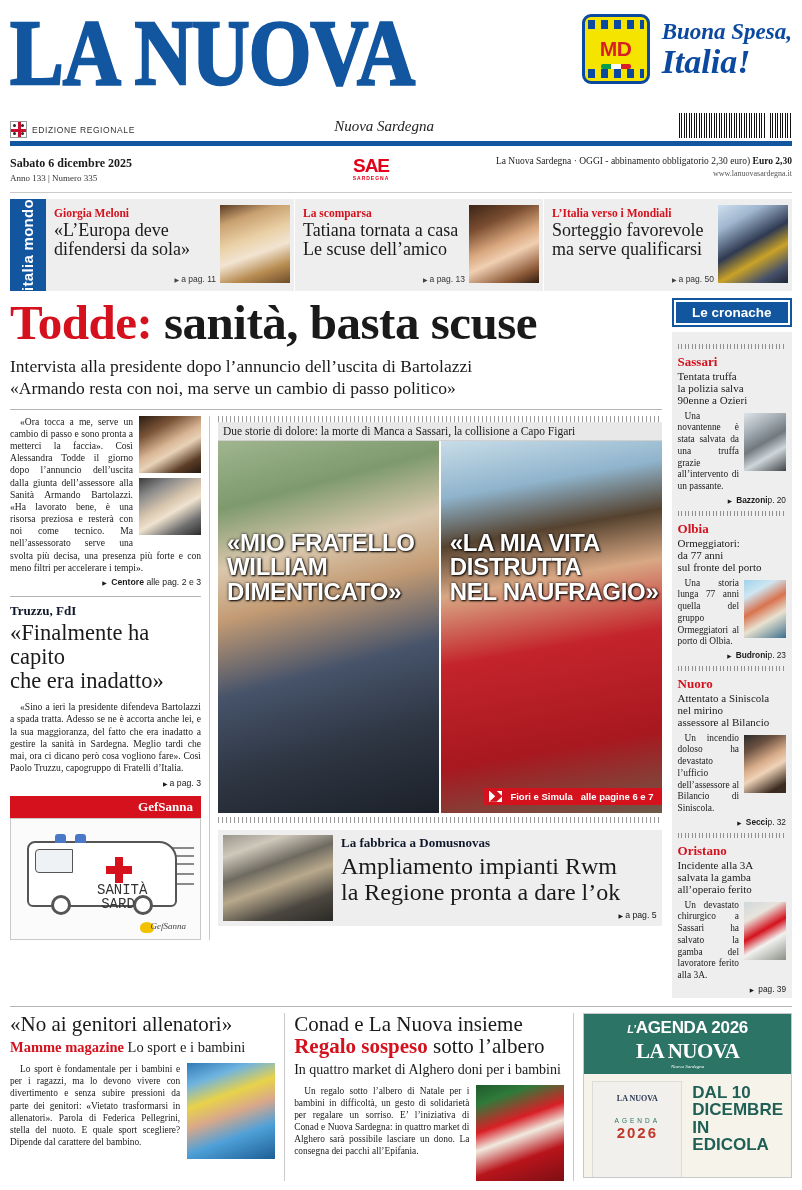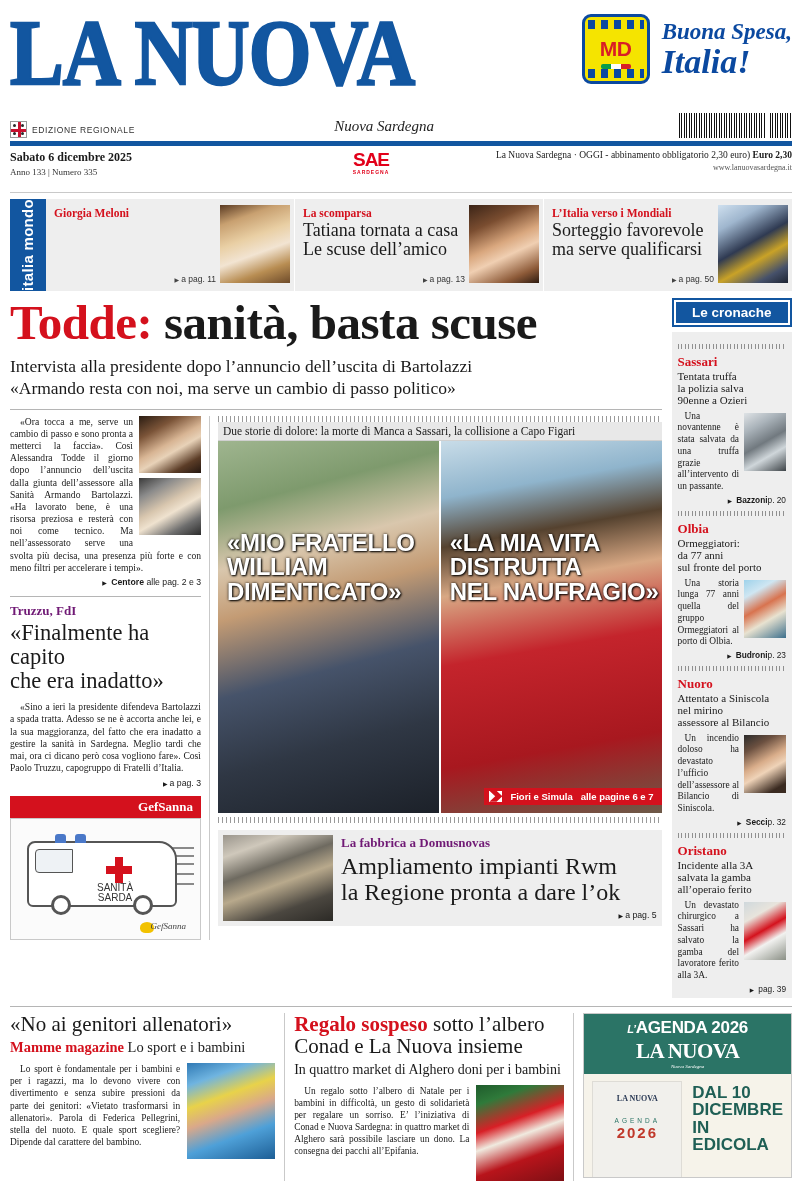--- a/index.html
+++ b/index.html
@@ -52,21 +52,21 @@
   .sard-flag::before { left: 7px; top: 0; width: 3px; height: 100%; }
   .sard-flag::after { top: 7px; left: 0; width: 100%; height: 3px; }
   .sard-flag i { position: absolute; width: 3px; height: 3px; background: #2a2a2a; border-radius: 50%; }
   .edizione span { font-family: "Liberation Sans", sans-serif; font-size: 8.5px; letter-spacing: 0.6px; color: #333; }
   .barcodes { margin-left: auto; display: flex; gap: 5px; align-items: flex-end; }
   .barcode { height: 25px; background-image: repeating-linear-gradient(to right,#111 0,#111 1px,#fff 1px,#fff 2px,#111 2px,#111 3.4px,#fff 3.4px,#fff 5px); }
   .bc1 { width: 86px; } .bc2 { width: 22px; }
 
   .blue-rule { height: 5px; background: #1256a0; margin-top: 3px; }
 
-  .dateline { display: flex; align-items: flex-start; padding-top: 4px; height: 42px; gap: 40px; }
+  .dateline { display: flex; align-items: flex-start; padding-top: 10px; height: 42px; gap: 40px; }
   .dl-left { flex: 0 0 240px; }
   .dl-left .d1 { font-family: "Liberation Serif", serif; font-weight: bold; font-size: 12px; }
   .dl-left .d2 { font-family: "Liberation Serif", serif; font-size: 9px; color: #333; margin-top: 2px; }
   .dl-mid { flex: 1; display: flex; justify-content: center; }
   .sae { text-align: center; }
   .sae .w { font-family: "Liberation Sans", sans-serif; font-weight: bold; font-size: 19px; color: #e2001a; letter-spacing: -1px; line-height: 1; }
   .sae .s { font-family: "Liberation Sans", sans-serif; font-weight: bold; font-size: 5px; color: #e2001a; letter-spacing: 1px; }
   .dl-right { flex: 0 0 300px; text-align: right; font-family: "Liberation Serif", serif; font-size: 9.5px; }
   .dl-right .price { font-weight: bold; }
   .dl-right .url { font-size: 8px; color: #555; margin-top: 3px; }
@@ -108,34 +108,34 @@
   .body-text p { text-indent: 10px; }
   .byline { text-align: right; font-family: "Liberation Sans", sans-serif; font-size: 8.7px; margin-top: 3px; }
   .byline b { font-weight: bold; }
   .byline::before { content: "\25B6"; font-size: 6px; margin-right: 2px; }
 
   .mini-photos { float: right; width: 62px; margin: 0 0 4px 6px; }
   .mini-photo { width: 62px; height: 57px; margin-bottom: 5px; background-size: cover; }
   .mp-todde { background: linear-gradient(150deg,#2a1c12 0%,#7b5438 25%,#d8b594 48%,#e8d2b8 60%,#5c3d27 82%,#241710 100%); }
   .mp-barto { background: linear-gradient(150deg,#3a3a3a 0%,#8a8a8a 22%,#d8c6ae 45%,#efe2cf 58%,#6e6e6e 80%,#2b2b2b 100%); }
 
-  .sec-kicker { color: #701a75; font-family: "Liberation Serif", serif; font-weight: bold; font-size: 13px; }
+  .sec-kicker { color: #0f172a; font-family: "Liberation Serif", serif; font-weight: bold; font-size: 13px; }
   .sec-title { font-family: "Liberation Serif", serif; font-size: 22.5px; line-height: 1.07; margin-top: 2px; }
   .pag-ref { text-align: right; font-family: "Liberation Sans", sans-serif; font-size: 8.7px; margin-top: 4px; }
   .pag-ref::before { content: "\25B6"; font-size: 6px; margin-right: 2px; }
 
   .gef-bar { background: #d4111d; color: #fff; text-align: right; padding: 3px 8px;
     font-family: "Liberation Serif", serif; font-weight: bold; font-size: 13px; margin-top: 8px; }
   .gef-box { border: 1px solid #c9c9c9; background: #fbfbfb; height: 122px; position: relative; overflow: hidden; }
   .amb { position: absolute; left: 16px; top: 22px; width: 150px; height: 66px; background: #fff; border: 2px solid #555;
     border-radius: 8px 18px 6px 6px; }
   .amb-win { position: absolute; left: 6px; top: 6px; width: 38px; height: 24px; background: #eef2f5; border: 1.5px solid #555; border-radius: 4px 0 0 4px; }
   .amb-cross-v { position: absolute; left: 86px; top: 14px; width: 8px; height: 26px; background: #d4111d; }
   .amb-cross-h { position: absolute; left: 77px; top: 23px; width: 26px; height: 8px; background: #d4111d; }
-  .amb-word { position: absolute; left: 68px; top: 40px; font-family: Liberation Sans, sans-serif; font-size: 10px; color: #333; line-height: 1; text-align: center; }
+  .amb-word { position: absolute; left: 68px; top: 40px; font-family: Liberation Mono, monospace; font-size: 14px; color: #333; line-height: 1; text-align: center; }
   .wheel { position: absolute; width: 20px; height: 20px; border: 3px solid #555; border-radius: 50%; background: #fff; bottom: -10px; }
   .w1 { left: 22px; } .w2 { left: 104px; }
   .siren { position: absolute; width: 11px; height: 9px; background: #4a78c8; border-radius: 3px 3px 0 0; top: -9px; }
   .s1 { left: 26px; } .s2 { left: 46px; }
   .speedline { position: absolute; right: 6px; height: 1.5px; background: #8a8a8a; }
   .gef-sign { position: absolute; right: 14px; bottom: 8px; font-family: "Liberation Serif", serif; font-style: italic; font-size: 9px; color: #444; }
   .gef-duck { position: absolute; right: 46px; bottom: 6px; width: 14px; height: 11px; background: #f2c200; border-radius: 50% 50% 40% 40%; }
 
   
   .perf-rule { height: 6px; background-image: repeating-linear-gradient(to right,#9a9a9a 0,#9a9a9a 1px,transparent 1px,transparent 4px); }
@@ -269,20 +269,24 @@
 
   <div class="topstrip">
     <div class="im-tab">
       <span><span>italia</span>
       <span>mondo</span></span>
     </div>
 
     <div class="ts-item">
       <div class="ts-text">
         <div class="ts-kicker">Giorgia Meloni</div>
+        <div class="ts-title">
+          <div>«L’Europa deve</div>
+          <div>difendersi da sola»</div>
+        </div>
       </div>
       <div class="ts-photo ph-meloni"></div>
       <div class="ts-pag">a pag. 11</div>
     </div>
 
     <div class="ts-item">
       <div class="ts-text">
         <div class="ts-kicker">La scomparsa</div>
         <div class="ts-title">
           <div>Tatiana tornata a casa</div>
@@ -513,24 +517,24 @@
         <div class="bot-body">
           <p>Lo sport è fondamentale per i bambini e per i ragazzi, ma lo devono vivere con divertimento e senza subire pressioni da parte dei genitori: «Vietato trasformarsi in allenatori». Parola di Federica Pellegrini, stella del nuoto. E quale sport scegliere? Dipende dal carattere del bambino.</p>
 
         </div>
         <div class="bot-photo bp-swim"></div>
       </div>
     </div>
 
     <div class="bot-b">
       <div class="bot-title">
+        <div>Conad e La Nuova insieme</div>
         <div>
           <b style="color:#d4111d">Regalo sospeso</b><span> sotto l’albero</span>
         </div>
-        <div>Conad e La Nuova insieme</div>
       </div>
       <div class="bot-sub2">In quattro market di Alghero doni per i bambini</div>
       <div class="bot-flow">
         <div class="bot-body">
           <p>Un regalo sotto l’albero di Natale per i bambini in difficoltà, un gesto di solidarietà per regalare un sorriso. E’ l’iniziativa di Conad e Nuova Sardegna: in quattro market di Alghero sarà possibile lasciare un dono. La consegna dei pacchi all’Epifania.</p>
 
         </div>
         <div class="bot-photo bp-gift"></div>
       </div>
     </div>

